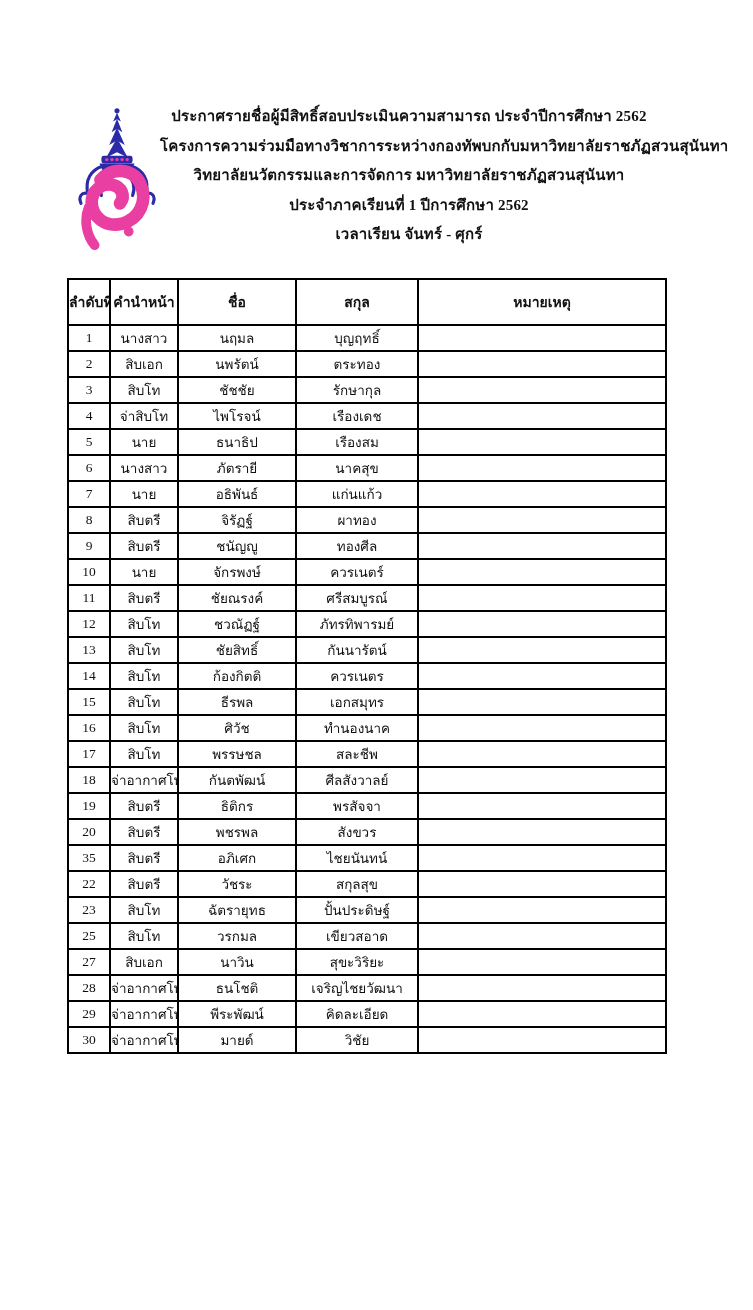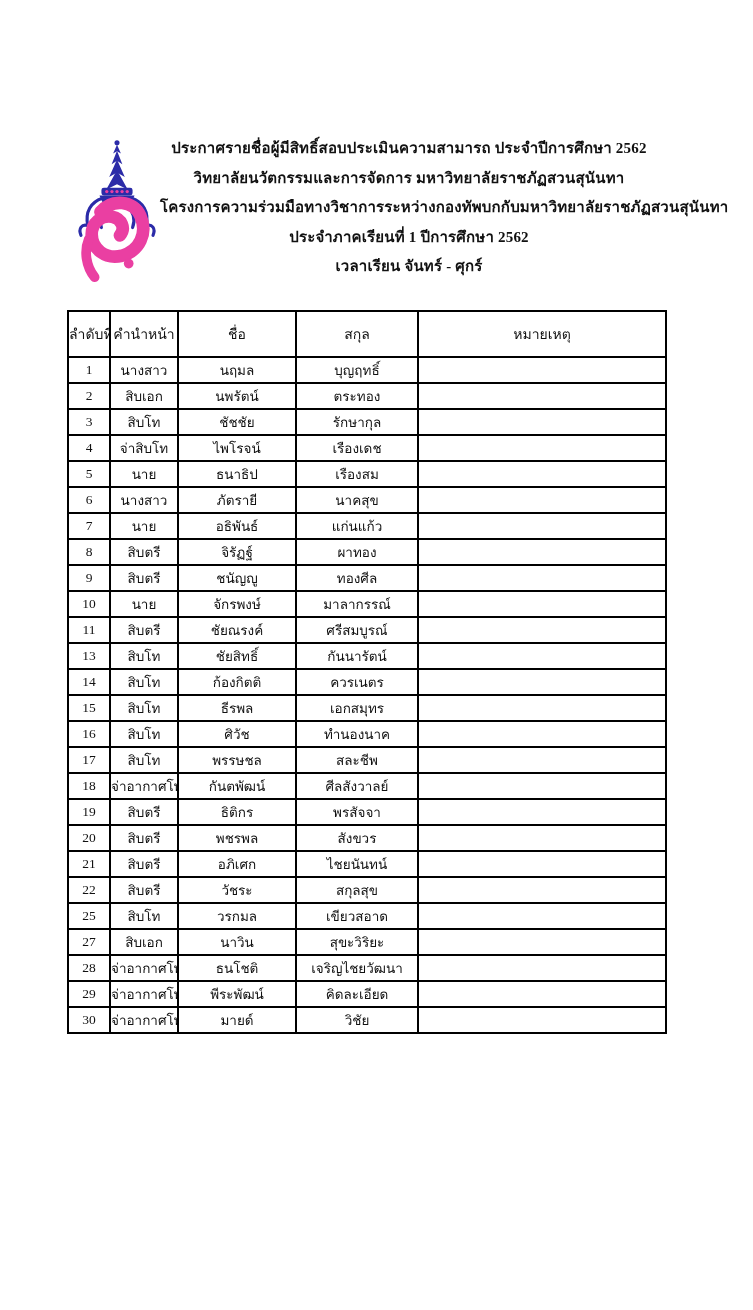--- a/index.html
+++ b/index.html
@@ -4,21 +4,21 @@
 <style>
   * { margin: 0; padding: 0; box-sizing: border-box; }
   html, body { background: #ffffff; }
   body {
     width: 753px; height: 1310px;
     position: relative;
     font-family: "Liberation Serif", "DejaVu Serif", serif;
     color: #111;
     overflow: hidden;
   }
-  .page { position: absolute; inset: 0; background: #fff; margin-top: 32px; }
+  .page { position: absolute; inset: 0; background: #fff; }
 
   
   .doc-header { position: absolute; top: 100px; left: 0; width: 753px; height: 160px; }
   .logo-wrap { position: absolute; left: 72px; top: 6px; width: 90px; height: 146px; }
   .logo-wrap svg { width: 100%; height: 100%; }
   .title-block {
     position: absolute; left: 160px; right: 95px; top: 2px;
     text-align: center;
   }
   .title-line {
@@ -33,21 +33,21 @@
     border-collapse: collapse; table-layout: fixed;
     width: 598px;
     background: #fff;
   }
   .roster-table th, .roster-table td {
     border: 2px solid #000;
     text-align: center; vertical-align: middle;
     font-family: "Liberation Serif", "DejaVu Serif", serif;
     overflow: hidden; white-space: nowrap;
   }
-  .roster-table th { height: 46px; font-size: 14px; font-weight: normal; }
+  .roster-table th { height: 46px; font-size: 14px; font-weight: bold; }
   .roster-table td { height: 26px; font-size: 13.5px; }
   .col-no   { width: 42px;  }
   .col-pre  { width: 68px;  }
   .col-name { width: 118px; }
   .col-sur  { width: 122px; }
   .col-rem  { width: 248px; }
 </style>
 </head>
 <body>
 
@@ -86,22 +86,22 @@
         <g fill="none" stroke="#ea3fa2" stroke-linecap="round">
           <path d="M28 76 C40 62 62 64 69 80 C77 98 68 116 50 121 C33 125 19 114 19 99 C19 87 29 79 40 81 C50 83 54 93 48 100" stroke-width="13"></path>
           <path d="M22 143 C13 132 11 116 16 104" stroke-width="10"></path>
         </g>
         <circle cx="57" cy="129" r="5" fill="#ea3fa2" stroke="none"></circle>
       </svg>
     </div>
 
     <div class="title-block">
       <div class="title-line">ประกาศรายชื่อผู้มีสิทธิ์สอบประเมินความสามารถ ประจำปีการศึกษา 2562</div>
+      <div class="title-line">โครงการความร่วมมือทางวิชาการระหว่างกองทัพบกกับมหาวิทยาลัยราชภัฏสวนสุนันทา</div>
       <div class="title-line">วิทยาลัยนวัตกรรมและการจัดการ มหาวิทยาลัยราชภัฏสวนสุนันทา</div>
-      <div class="title-line">โครงการความร่วมมือทางวิชาการระหว่างกองทัพบกกับมหาวิทยาลัยราชภัฏสวนสุนันทา</div>
       <div class="title-line">ประจำภาคเรียนที่ 1 ปีการศึกษา 2562</div>
       <div class="title-line">เวลาเรียน  จันทร์ - ศุกร์</div>
     </div>
   </div>
 
   <table class="roster-table">
     <colgroup>
       <col class="col-no">
         <col class="col-pre">
         <col class="col-name">
@@ -178,28 +178,35 @@
     <td>9</td>
     <td>สิบตรี</td>
     <td>ชนัญญู</td>
     <td>ทองศีล</td>
     <td></td>
   </tr>
         <tr>
     <td>10</td>
     <td>นาย</td>
     <td>จักรพงษ์</td>
-    <td>มาลากรรณ์</td>
+    <td>ควรเนตร์</td>
     <td></td>
   </tr>
         <tr>
     <td>11</td>
     <td>สิบตรี</td>
     <td>ชัยณรงค์</td>
     <td>ศรีสมบูรณ์</td>
+    <td></td>
+  </tr>
+        <tr>
+    <td>12</td>
+    <td>สิบโท</td>
+    <td>ชวณัฏฐ์</td>
+    <td>ภัทรทิพารมย์</td>
     <td></td>
   </tr>
         <tr>
     <td>13</td>
     <td>สิบโท</td>
     <td>ชัยสิทธิ์</td>
     <td>กันนารัตน์</td>
     <td></td>
   </tr>
         <tr>
@@ -245,31 +252,38 @@
     <td></td>
   </tr>
         <tr>
     <td>20</td>
     <td>สิบตรี</td>
     <td>พชรพล</td>
     <td>สังขวร</td>
     <td></td>
   </tr>
         <tr>
-    <td>21</td>
+    <td>35</td>
     <td>สิบตรี</td>
     <td>อภิเศก</td>
     <td>ไชยนันทน์</td>
     <td></td>
   </tr>
         <tr>
     <td>22</td>
     <td>สิบตรี</td>
     <td>วัชระ</td>
     <td>สกุลสุข</td>
+    <td></td>
+  </tr>
+        <tr>
+    <td>23</td>
+    <td>สิบโท</td>
+    <td>ฉัตรายุทธ</td>
+    <td>ปั้นประดิษฐ์</td>
     <td></td>
   </tr>
         <tr>
     <td>25</td>
     <td>สิบโท</td>
     <td>วรกมล</td>
     <td>เขียวสอาด</td>
     <td></td>
   </tr>
         <tr>

